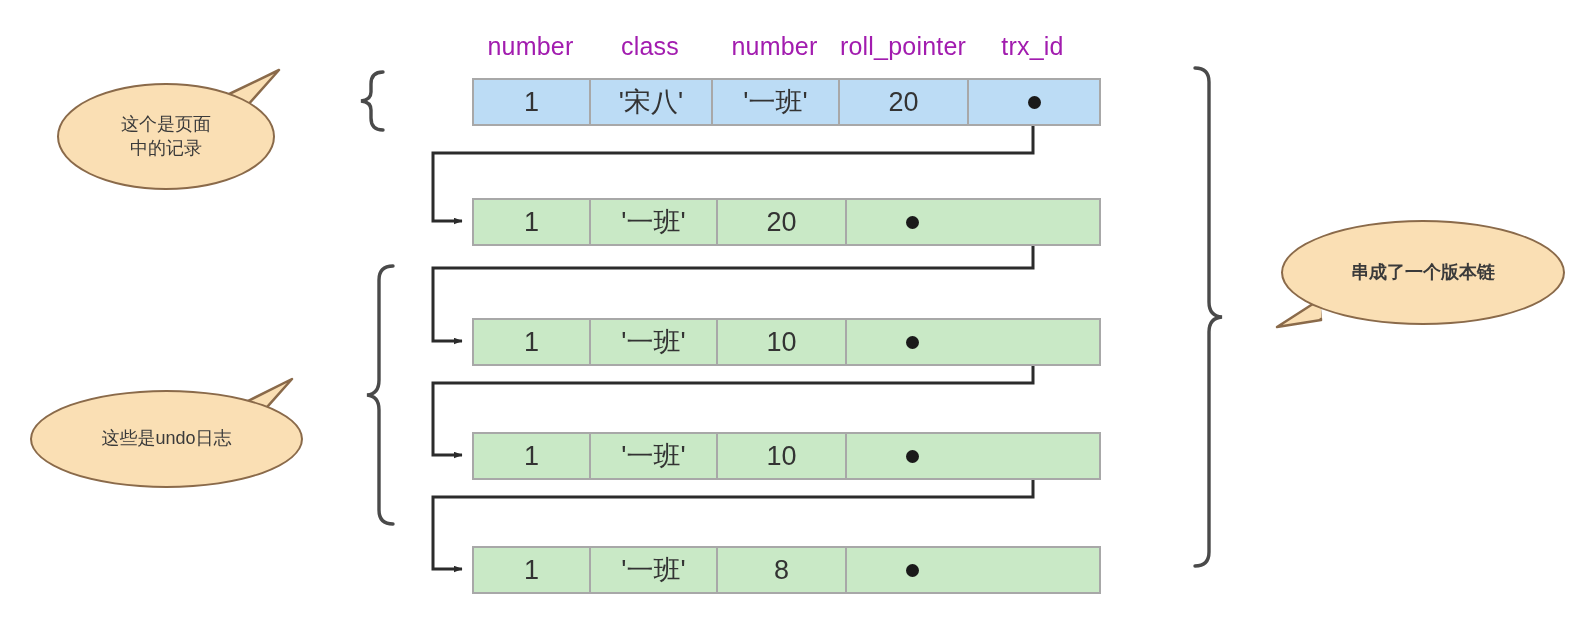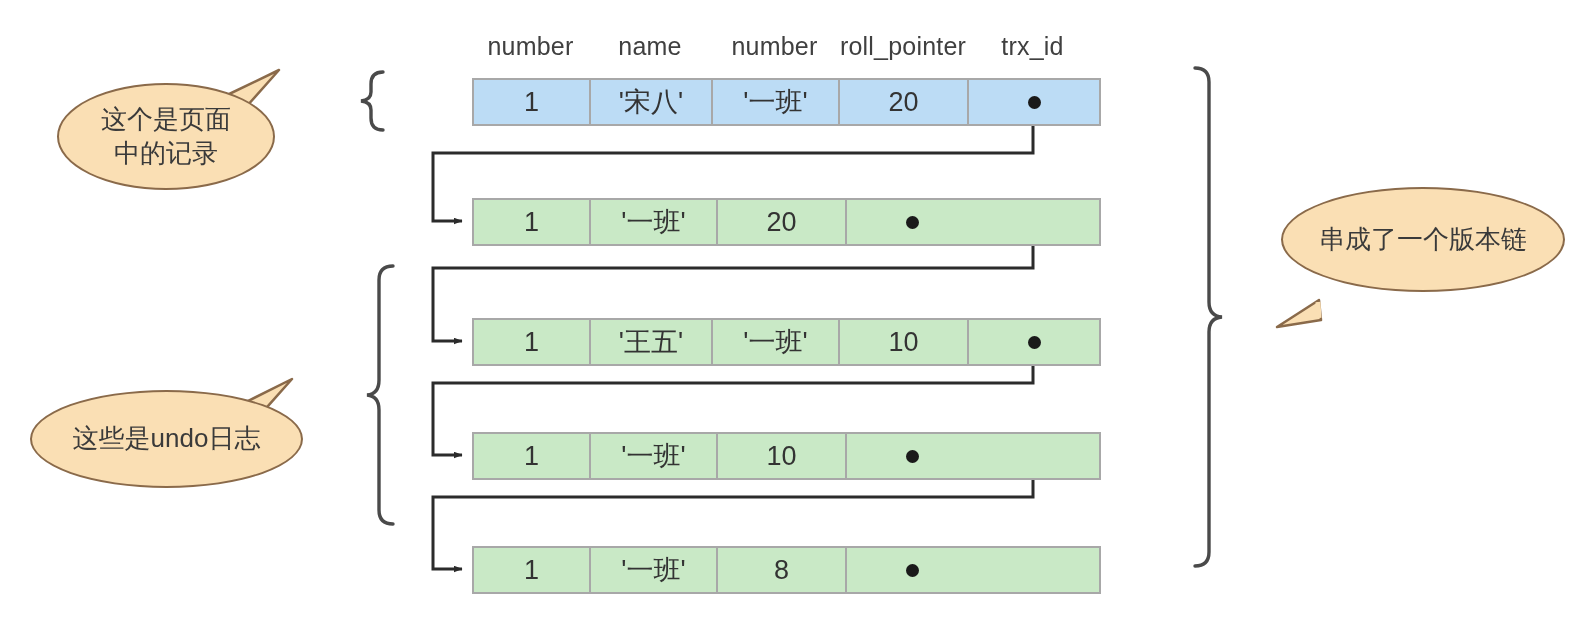--- a/index.html
+++ b/index.html
@@ -4,40 +4,40 @@
 <style>
   html,body{margin:0;padding:0;background:#fff;}
   body{width:1573px;height:644px;position:relative;overflow:hidden;
        font-family:"Liberation Sans","DejaVu Sans",sans-serif;}
   #stage{position:absolute;inset:0;width:1573px;height:644px;}
   #svg{position:absolute;left:0;top:0;width:1573px;height:644px;}
 
   
   .col-headers{position:absolute;left:472px;top:30px;width:629px;height:32px;display:flex;}
   .col-head{display:flex;align-items:center;justify-content:center;
-            font-size:25px;color:#404040;letter-spacing:.2px;}
+            font-size:25px;color:#a21caf;letter-spacing:.2px;}
 
   .rec-row{position:absolute;display:flex;box-sizing:border-box;
            border:2px solid #a8a8a8;height:48px;width:629px;left:472px;}
   .rec-row.blue{background:#bcdcf5;}
   .rec-row.green{background:#c9e9c6;}
   .cell{box-sizing:border-box;display:flex;align-items:center;justify-content:center;
         font-size:27px;color:#333;border-right:2px solid #a8a8a8;height:100%;}
   .cell:last-child{border-right:none;}
   .cell.ptr{position:relative;}
   .dot{width:13px;height:13px;border-radius:50%;background:#1a1a1a;}
 
   
   .c0{width:117px;} .c1{width:122px;} .c2{width:127px;} .c3{width:129px;} .c4{width:130px;}
 
   
   .callout{position:absolute;box-sizing:border-box;background:#fadfb4;
            border:2.5px solid #8a6a4a;border-radius:50%;
            display:flex;align-items:center;justify-content:center;text-align:center;
-           color:#3a3a3a;font-size:26px;line-height:1.28;}
+           color:#3a3a3a;font-size:18px;line-height:1.28;}
 </style>
 </head>
 <body>
 
 <div id="stage">
 
   <svg id="svg" viewBox="0 0 1573 644">
     <defs>
       <marker id="arrow" markerWidth="10" markerHeight="10" refX="8.4" refY="3.4" orient="auto" markerUnits="userSpaceOnUse">
         <path d="M0,0 L9,3.4 L0,6.8 z" fill="#2b2b2b"></path>
@@ -82,21 +82,21 @@
       <path d="M 241 406 L 254 421" stroke="#fadfb4" stroke-width="4"></path>
     </g>
     <g>
       <path d="M 1319 300 L 1277 327 L 1321 320 Z" fill="#fadfb4" stroke="#8a6a4a" stroke-width="2.5" stroke-linejoin="round"></path>
       <path d="M 1318 302 L 1319 318" stroke="#fadfb4" stroke-width="5"></path>
     </g>
   </svg>
 
   <div class="col-headers">
     <div class="col-head c0">number</div>
-    <div class="col-head c1">name</div>
+    <div class="col-head c1">class</div>
     <div class="col-head c2">number</div>
     <div class="col-head c4">roll_pointer</div>
     <div class="col-head c3">trx_id</div>
   </div>
 
   <div class="rec-row blue" style="top:78px;">
     <div class="cell c0">1</div>
     <div class="cell c1">'宋八'</div>
     <div class="cell c2">'一班'</div>
     <div class="cell c3">20</div>
@@ -109,21 +109,20 @@
     <div class="cell c0">1</div>
     <div class="cell c2">'一班'</div>
     <div class="cell c3">20</div>
     <div class="cell c4 ptr">
       <span class="dot"></span>
     </div>
   </div>
 
   <div class="rec-row green" style="top:318px;">
     <div class="cell c0">1</div>
-    <div class="cell c1">'王五'</div>
     <div class="cell c2">'一班'</div>
     <div class="cell c3">10</div>
     <div class="cell c4 ptr">
       <span class="dot"></span>
     </div>
   </div>
 
   <div class="rec-row green" style="top:432px;">
     <div class="cell c0">1</div>
     <div class="cell c2">'一班'</div>
@@ -146,17 +145,17 @@
     <div>
       <div>这个是页面</div>
       <div>中的记录</div>
     </div>
   </div>
 
   <div class="callout" style="left:30px;top:390px;width:273px;height:98px;">
     <div>这些是undo日志</div>
   </div>
 
-  <div class="callout" style="left:1281px;top:187px;width:284px;height:105px;">
+  <div class="callout" style="left:1281px;top:220px;width:284px;height:105px;font-weight:bold;">
     <div>串成了一个版本链</div>
   </div>
 
 </div>
 
 </body></html>

